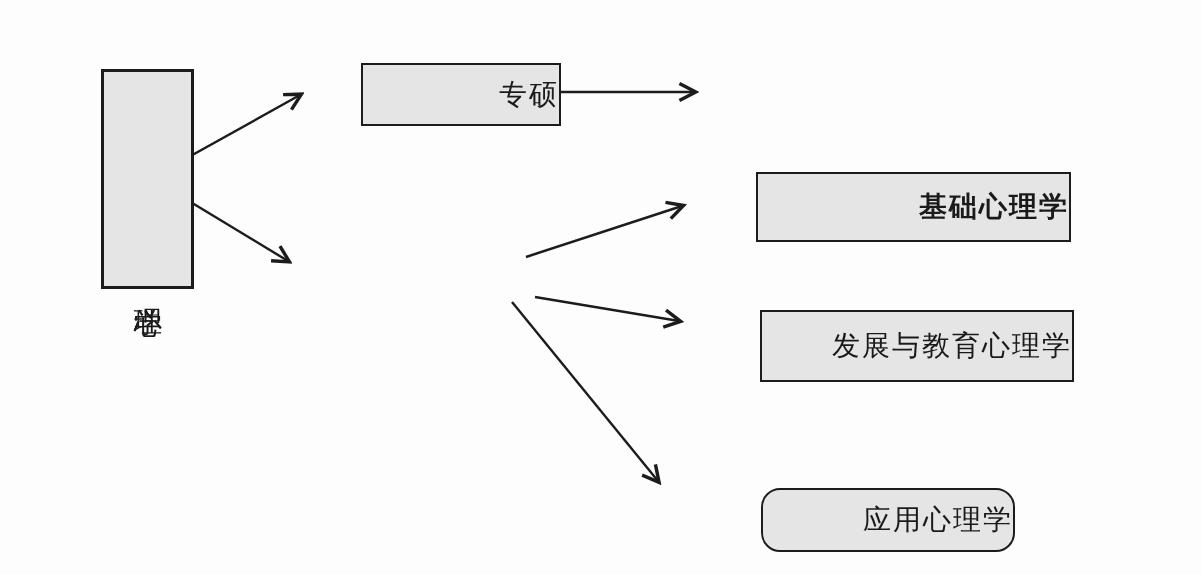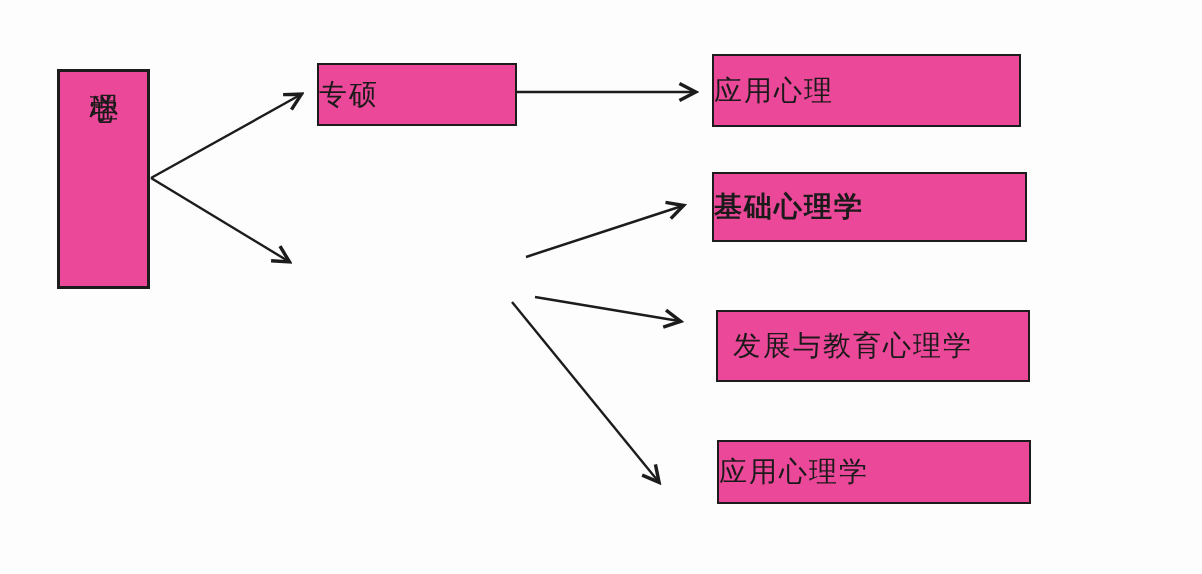--- a/index.html
+++ b/index.html
@@ -11,29 +11,30 @@
     position: relative;
     width: 1202px;
     height: 574px;
     background: #fdfdfd;
     font-family: "Liberation Sans", "DejaVu Sans", sans-serif;
     overflow: hidden;
   }
   .node {
     position: absolute;
     box-sizing: border-box;
-    background: #ec4899;
+    background: #e5e5e5;
     border: 2px solid #1c1c1c;
     display: flex;
     align-items: center;
-    justify-content: flex-start;
+    justify-content: flex-end;
     color: #1a1a1a;
     font-size: 28px;
     letter-spacing: 2px;
     z-index: 2;
+    margin-left: 44px;
   }
   .node.root {
     border-width: 3px;
     writing-mode: vertical-rl;
     text-orientation: upright;
     letter-spacing: 0;
     line-height: 1;
   }
   #edges {
     position: absolute;
@@ -69,29 +70,26 @@
 
   <div class="node root" style="left:57px; top:69px; width:93px; height:220px;">
     <span>心理学</span>
   </div>
 
   <div class="node" style="left:317px; top:63px; width:200px; height:63px;">
     <span>专硕</span>
   </div>
 
 
-  <div class="node" style="left:712px; top:54px; width:309px; height:73px;">
-    <span>应用心理</span>
-  </div>
 
   <div class="node" style="left:712px; top:172px; width:315px; height:70px;font-weight:bold;">
     <span>基础心理学</span>
   </div>
 
   <div class="node" style="left:716px; top:310px; width:314px; height:72px;padding-left:15px;">
     <span>发展与教育心理学</span>
   </div>
 
-  <div class="node" style="left:717px; top:440px; width:314px; height:64px;">
+  <div class="node" style="left:717px; top:488px; width:254px; height:64px;border-radius:19px;">
     <span>应用心理学</span>
   </div>
 
 </div>
 
 </body></html>

